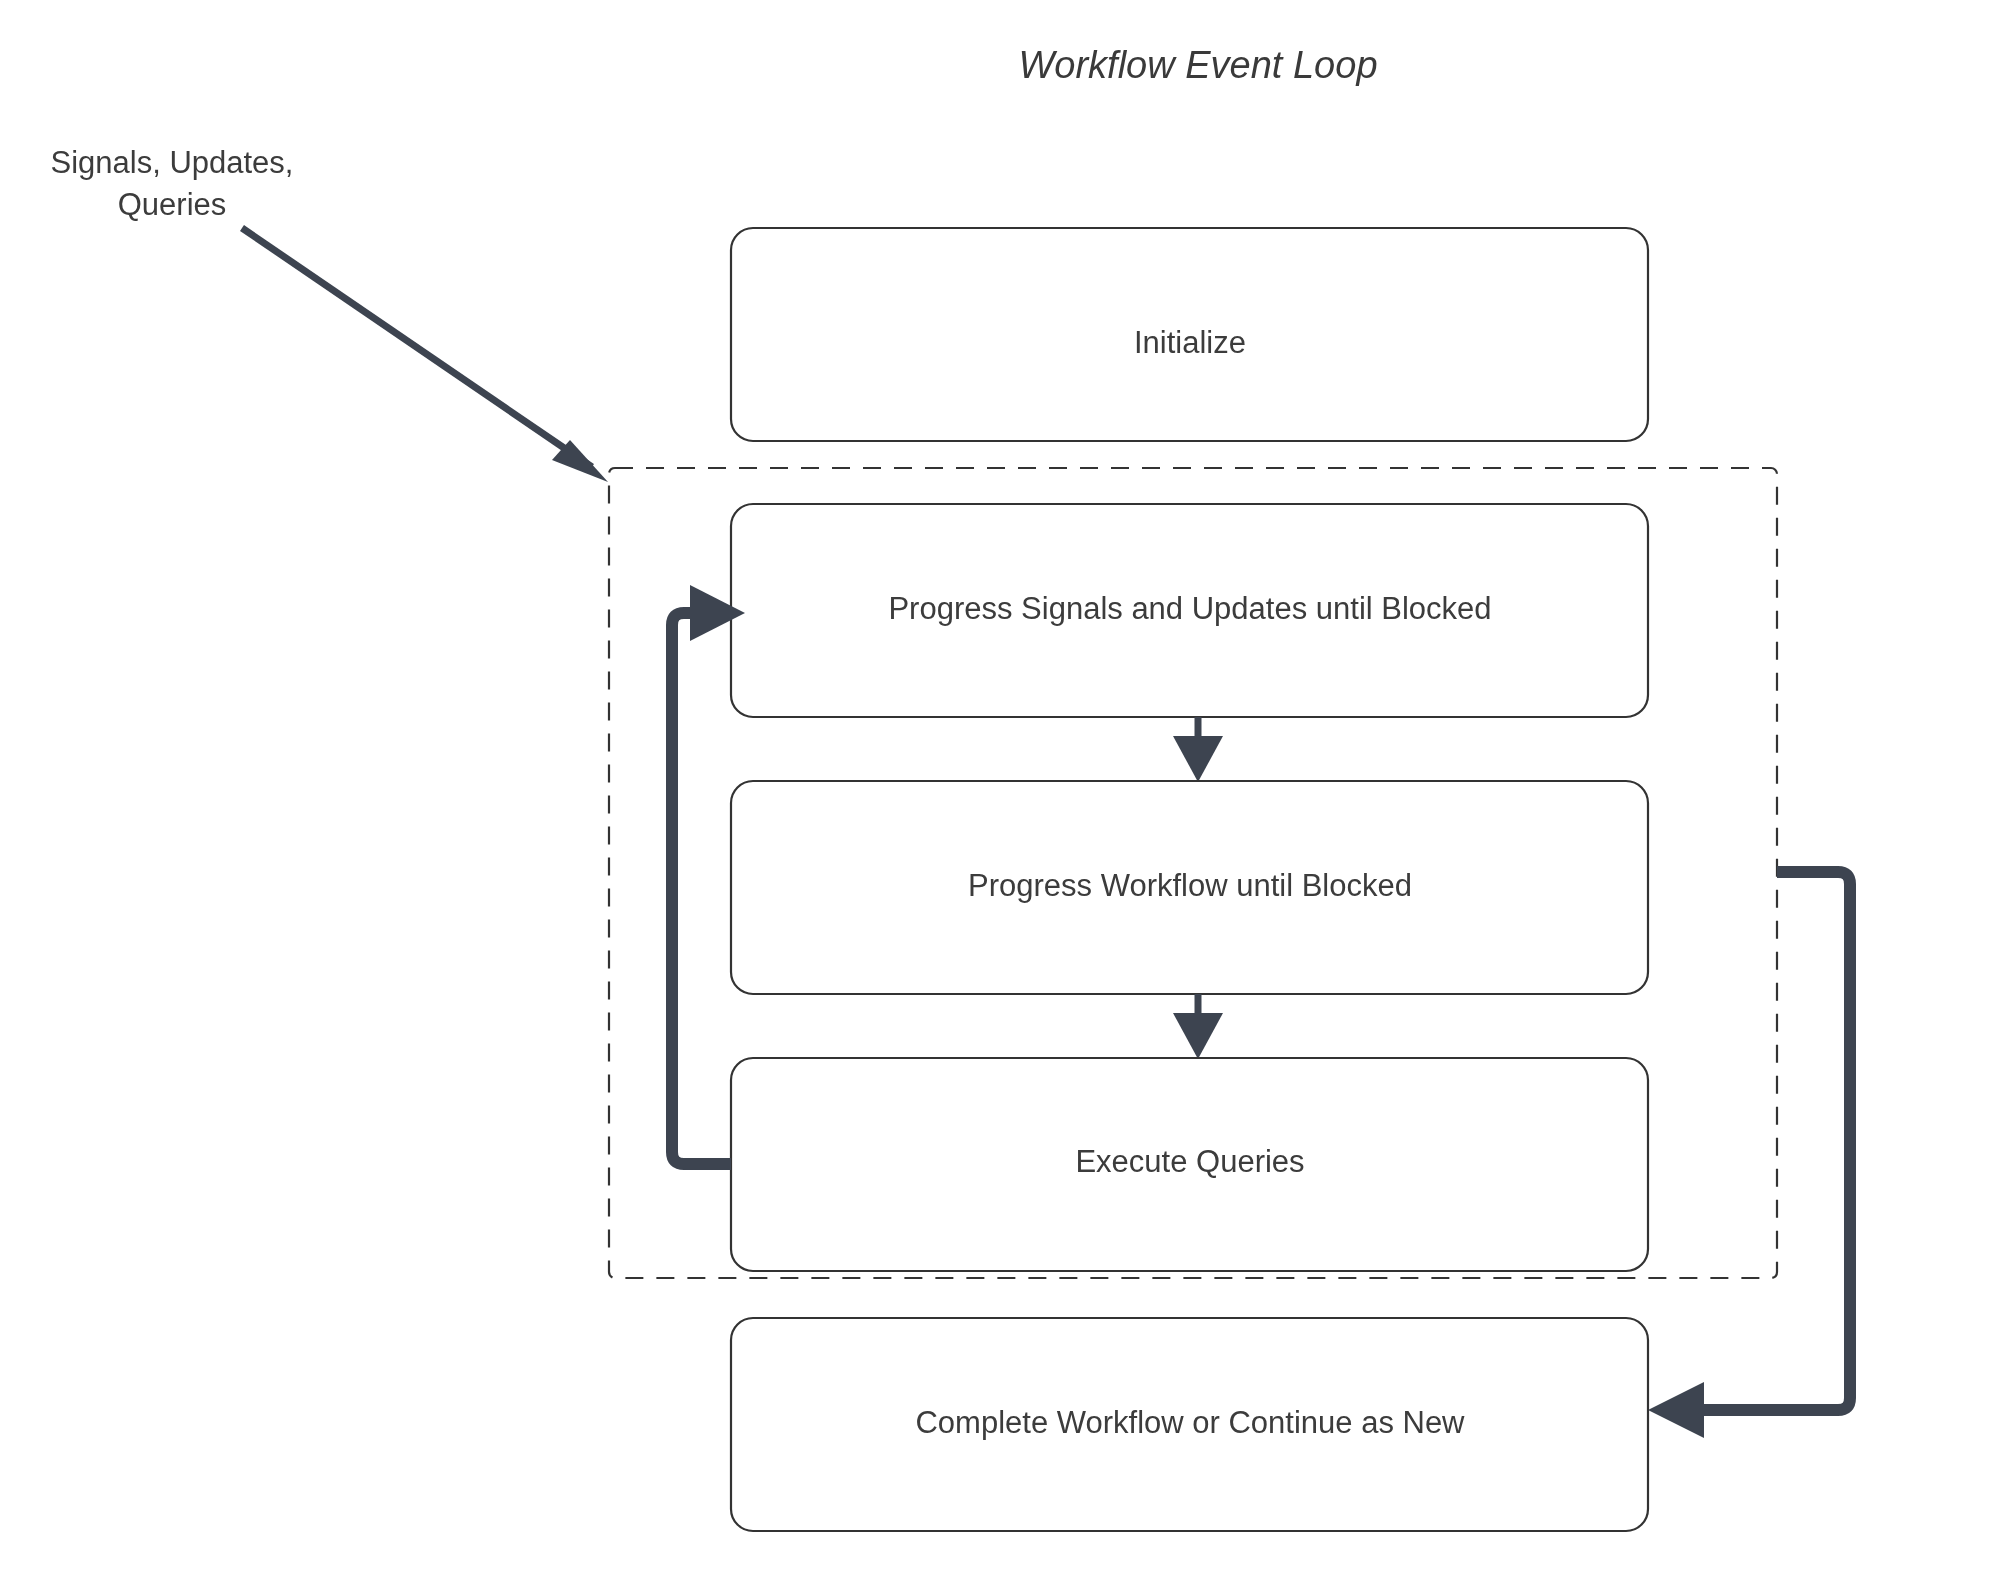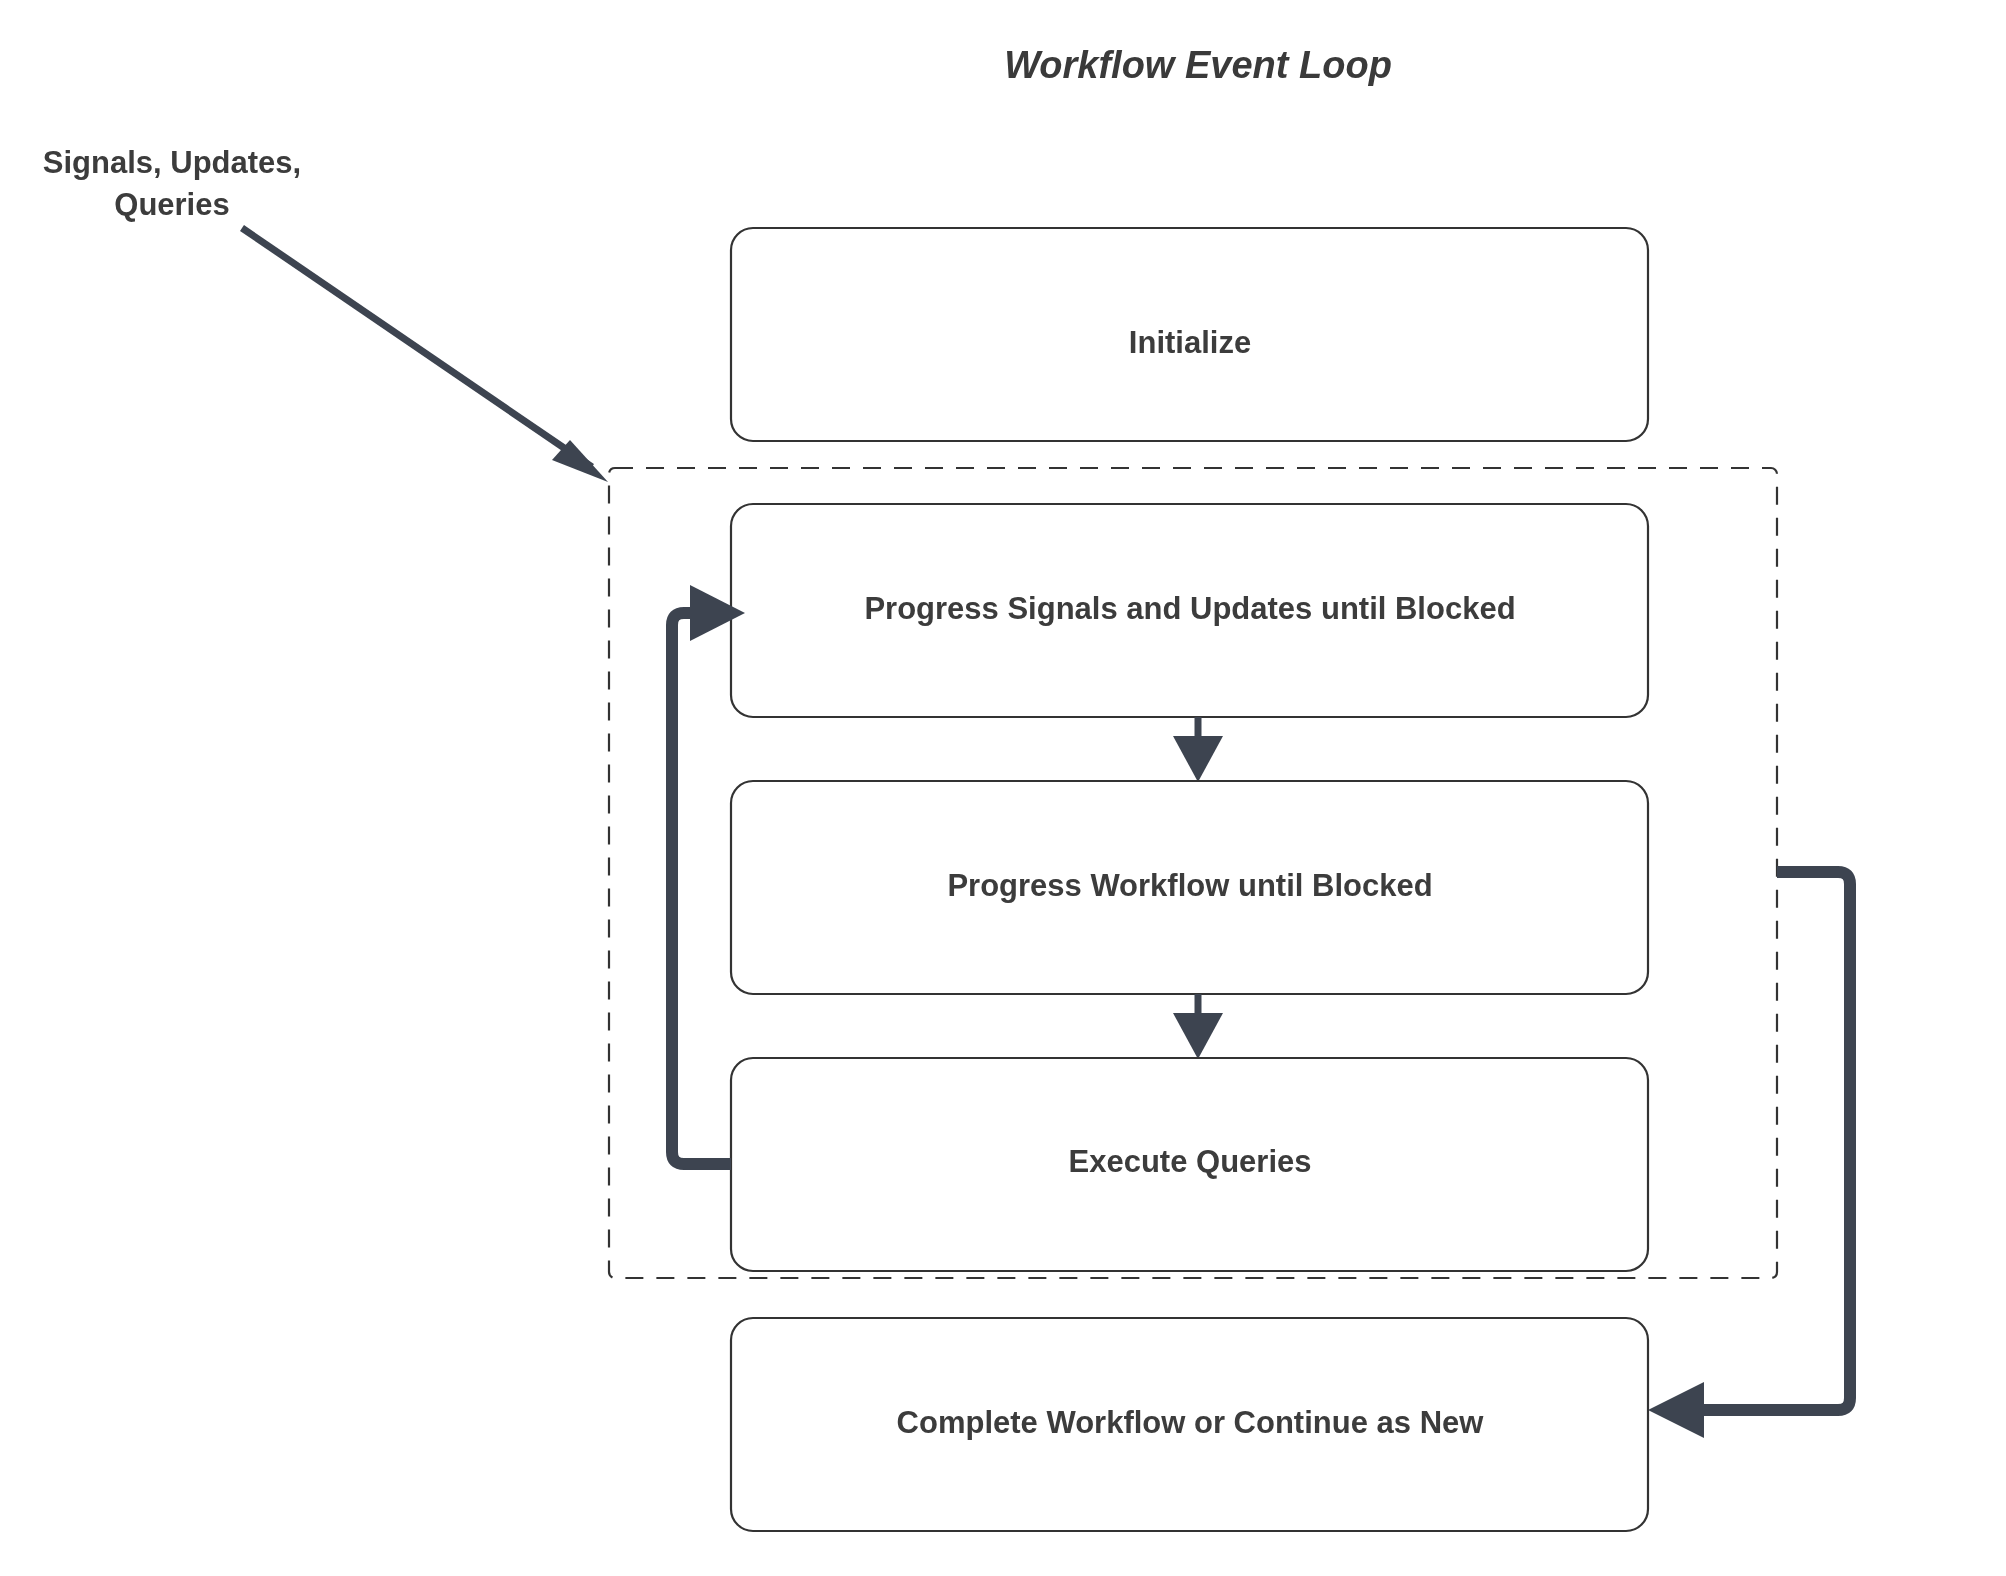--- a/index.html
+++ b/index.html
@@ -11,21 +11,20 @@
     width: 2006px;
     height: 1576px;
     font-family: "Liberation Sans", sans-serif;
     color: #3a3a3a;
     overflow: hidden;
   }
   #diagram-root {
     position: relative;
     width: 2006px;
     height: 1305px;
-    font-weight: bold;
   }
   svg#diagram-canvas {
     position: absolute;
     top: 0;
     left: 0;
     width: 2006px;
     height: 1576px;
     display: block;
   }
   .node-label {

